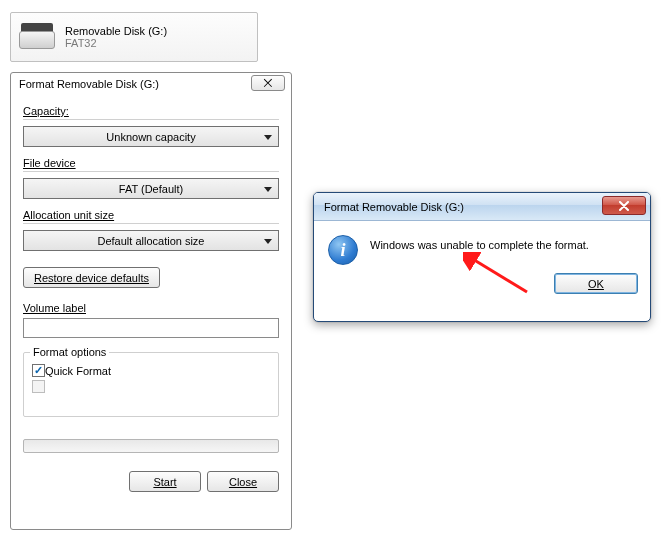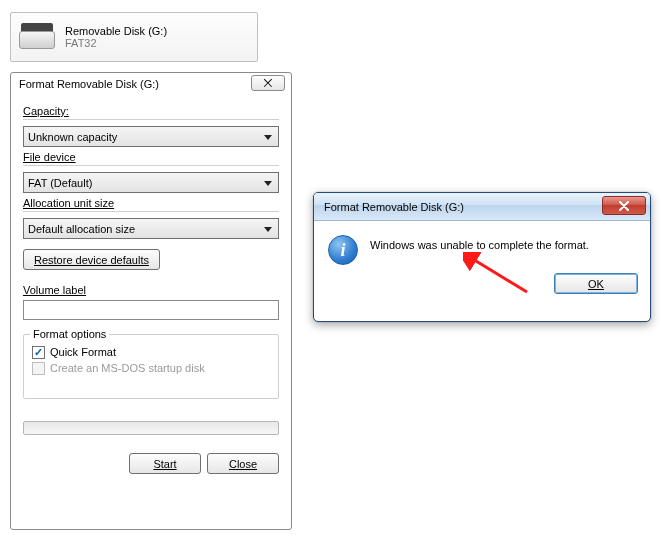--- a/index.html
+++ b/index.html
@@ -24,33 +24,33 @@
   .format-title .txt { color:#000; }
   .format-close { position:absolute; right:6px; top:2px; width:34px; height:16px;
     border:1px solid #8a8a8a; border-radius:3px; background:linear-gradient(#fdfdfd,#e6e6e6);
     display:flex; align-items:center; justify-content:center; font-family: "Segoe UI"; }
   .format-body { padding:10px 12px 12px 12px; }
   .lbl { display:block; color:#000; margin-bottom:2px; }
   .lbl-link { text-decoration:underline; }
   .sep { height:1px; background:#d0d0d0; margin:2px 0 6px 0; }
   .combo { display:flex; align-items:center; width:256px; height:21px;
     border:1px solid #707070; background:linear-gradient(#f5f5f5,#e3e3e3);
-    padding:0 4px; position:relative; margin-bottom:4px; }
+    padding:0 4px; position:relative; margin-bottom:10px;justify-content:center; }
   .combo .arrow { position:absolute; right:3px; top:3px; width:14px; height:14px;
     display:flex; align-items:center; justify-content:center; }
   .arrow-down { width:0; height:0; border-left:4px solid transparent; border-right:4px solid transparent;
     border-top:5px solid #222; }
   .btn { height:21px; border:1px solid #707070; border-radius:3px;
     background:linear-gradient(#fdfdfd,#e6e6e6); padding:0 10px; display:inline-flex;
     align-items:center; justify-content:center; color:#000;text-decoration:underline; }
   .restore-btn { margin:6px 0 14px 0; }
   .text-input { width:256px; height:20px; border:1px solid #8a8a8a; padding:2px 4px; background:#fff; margin-top:2px; }
   .fieldset { border:1px solid #cfcfcf; border-radius:2px; padding:8px 8px 20px 8px; margin-top:14px; position:relative; }
   .fieldset .legend { position:absolute; top:-7px; left:6px; background:#fff; padding:0 3px; color:#000; }
-  .chk-row { display:flex; align-items:flex-start; gap:5px; margin:3px 0; }
+  .chk-row { display:flex; align-items:center; margin:3px 0; }
   .chk { width:13px; height:13px; border:1px solid #707070; background:#fff; display:flex; align-items:center; justify-content:center; }
   .chk.checked::after { content:"✓"; color:#0a64ad; font-size:11px; line-height:11px; font-weight:bold; }
   .chk.disabled { border-color:#bdbdbd; background:#f4f4f4; }
   .chk-lbl.disabled { color:#9a9a9a; }
   .progress { width:256px; height:14px; border:1px solid #b5b5b5; border-radius:2px;
     background:linear-gradient(#e8e8e8,#f6f6f6); margin-top:22px; }
   .dlg-buttons { display:flex; gap:6px; justify-content:flex-end; margin-top:18px; }
   .dlg-buttons .btn { width:72px; }
 
   
@@ -134,21 +134,20 @@
     <input class="text-input" type="text" value="" style="">
 
     <div class="fieldset">
       <span class="legend">Format options</span>
       <div class="chk-row">
         <div class="chk checked"></div>
         <span class="chk-lbl">Quick Format</span>
       </div>
       <div class="chk-row">
         <div class="chk disabled"></div>
-        <span class="chk-lbl disabled">Create an MS-DOS startup disk</span>
       </div>
     </div>
 
     <div class="progress"></div>
 
     <div class="dlg-buttons">
       <button class="btn">
         <span>Start</span>
       </button>
       <button class="btn">

